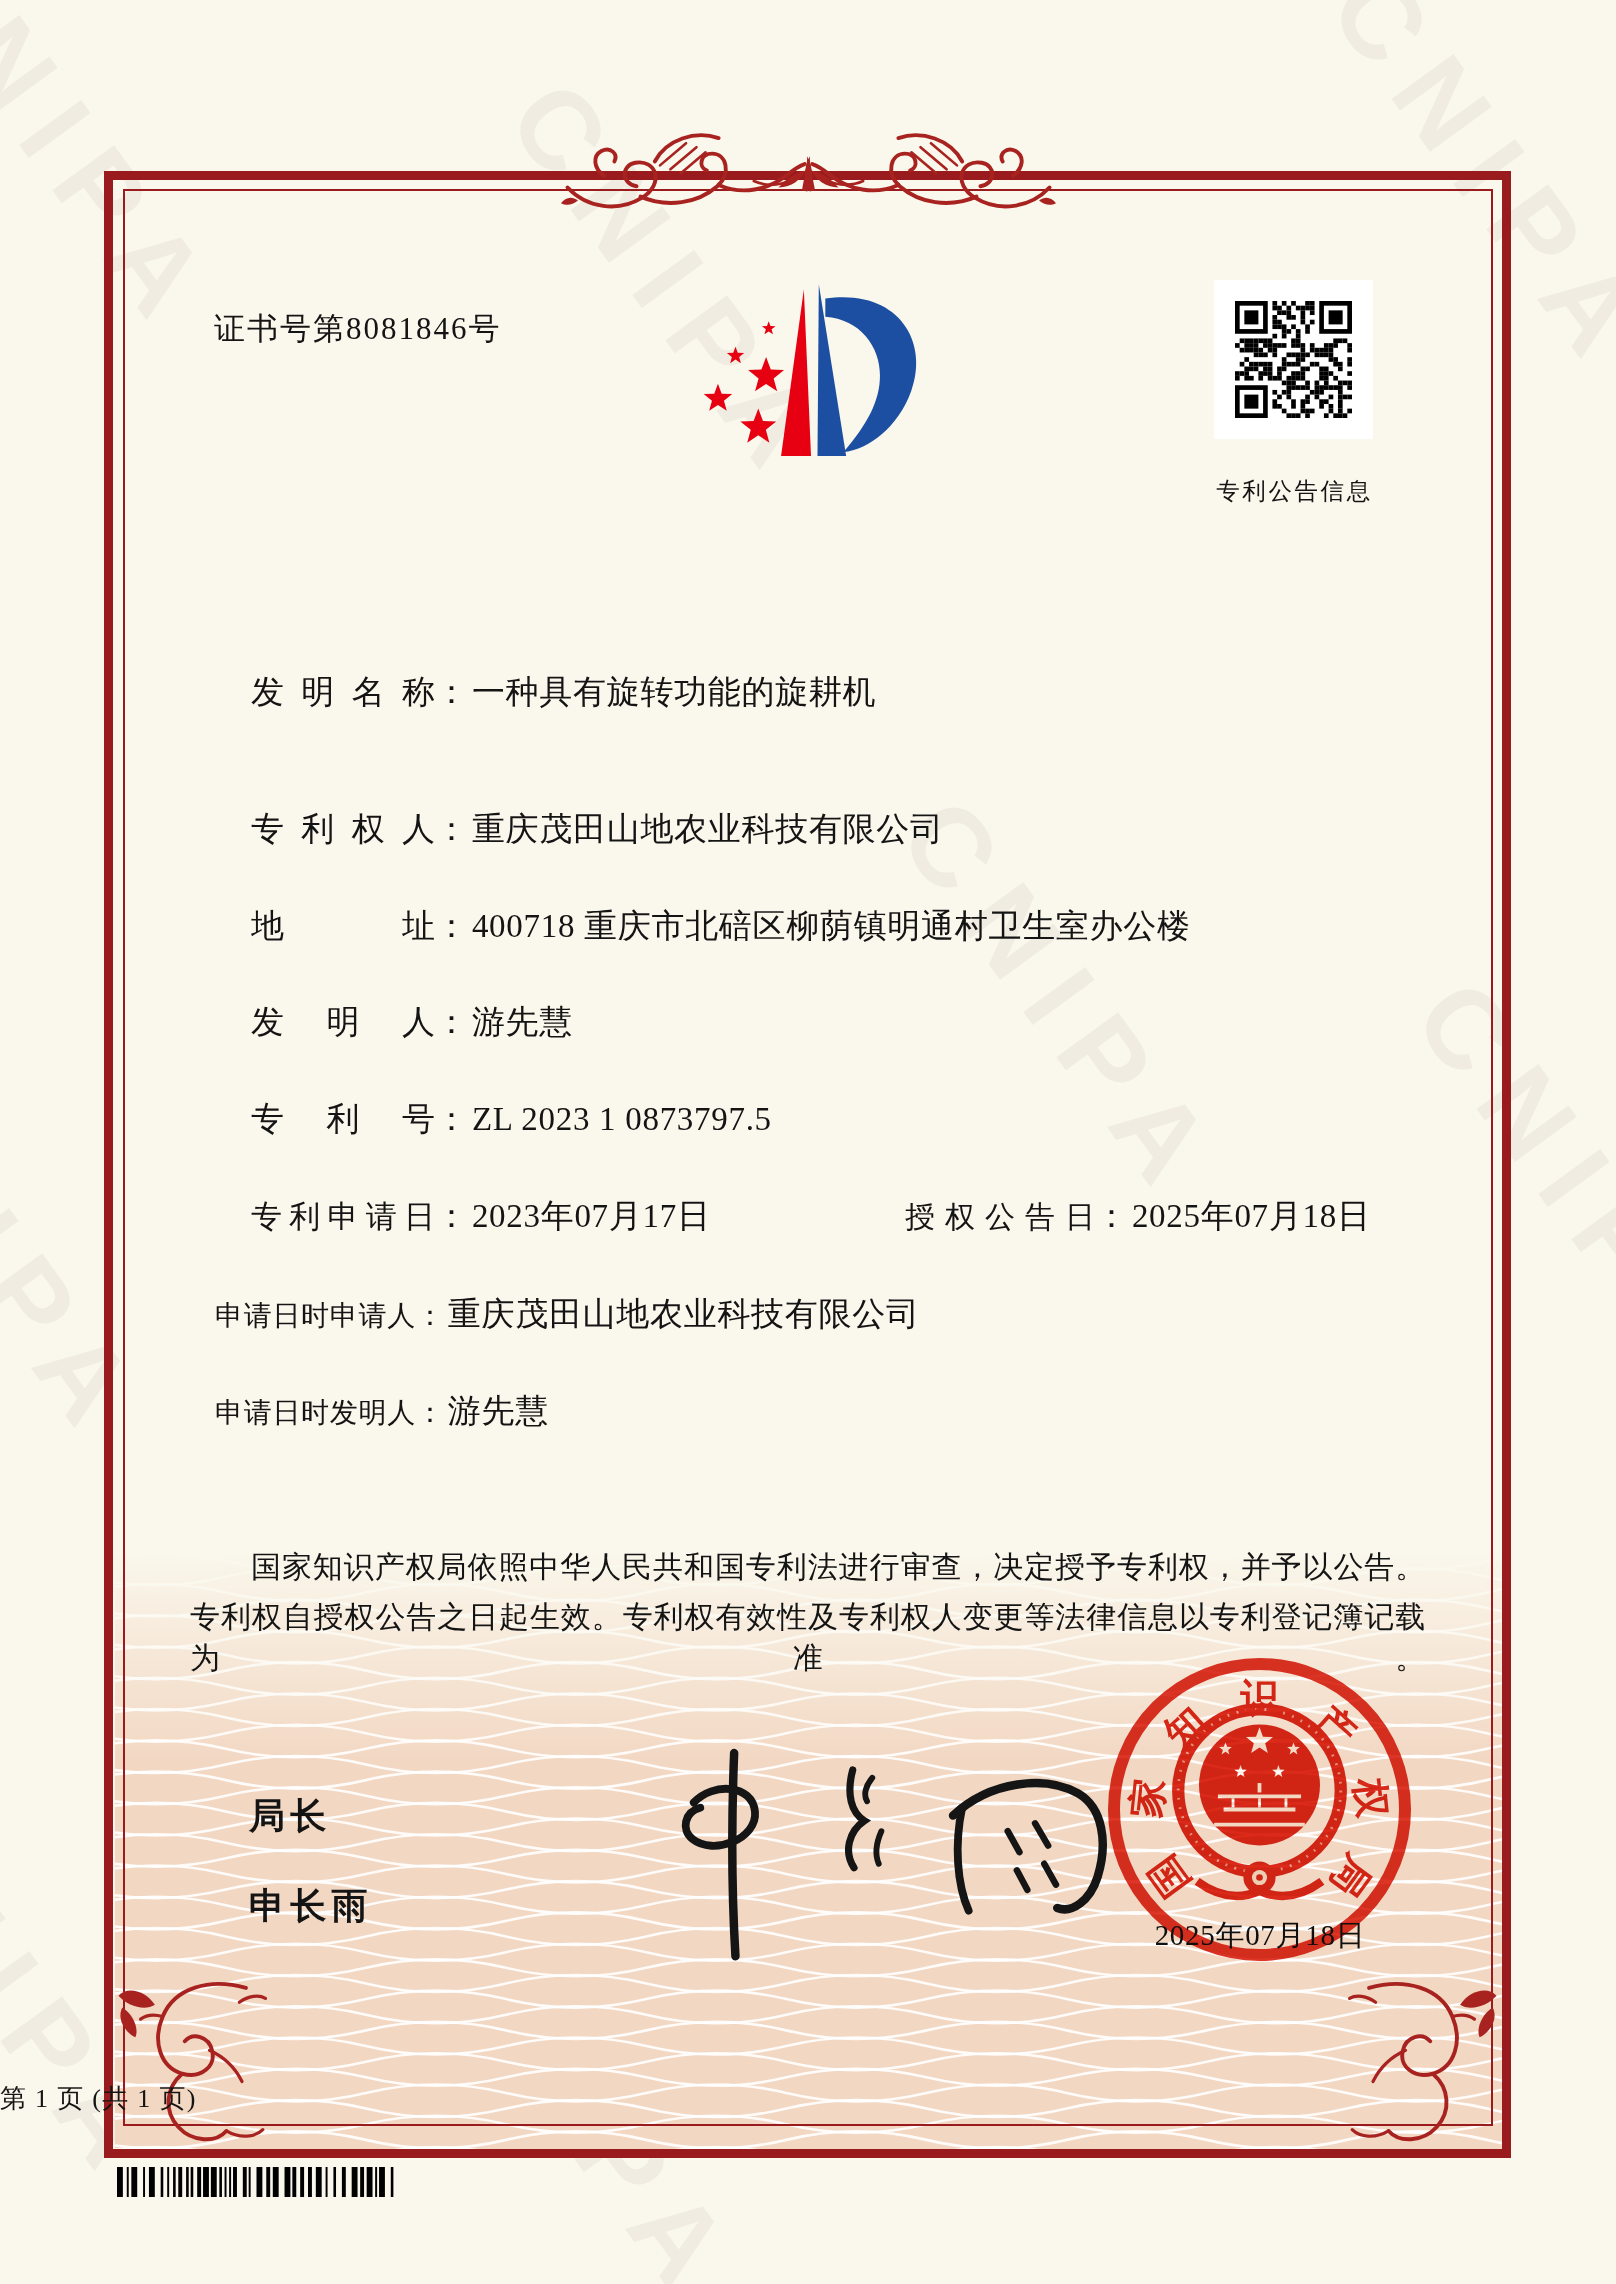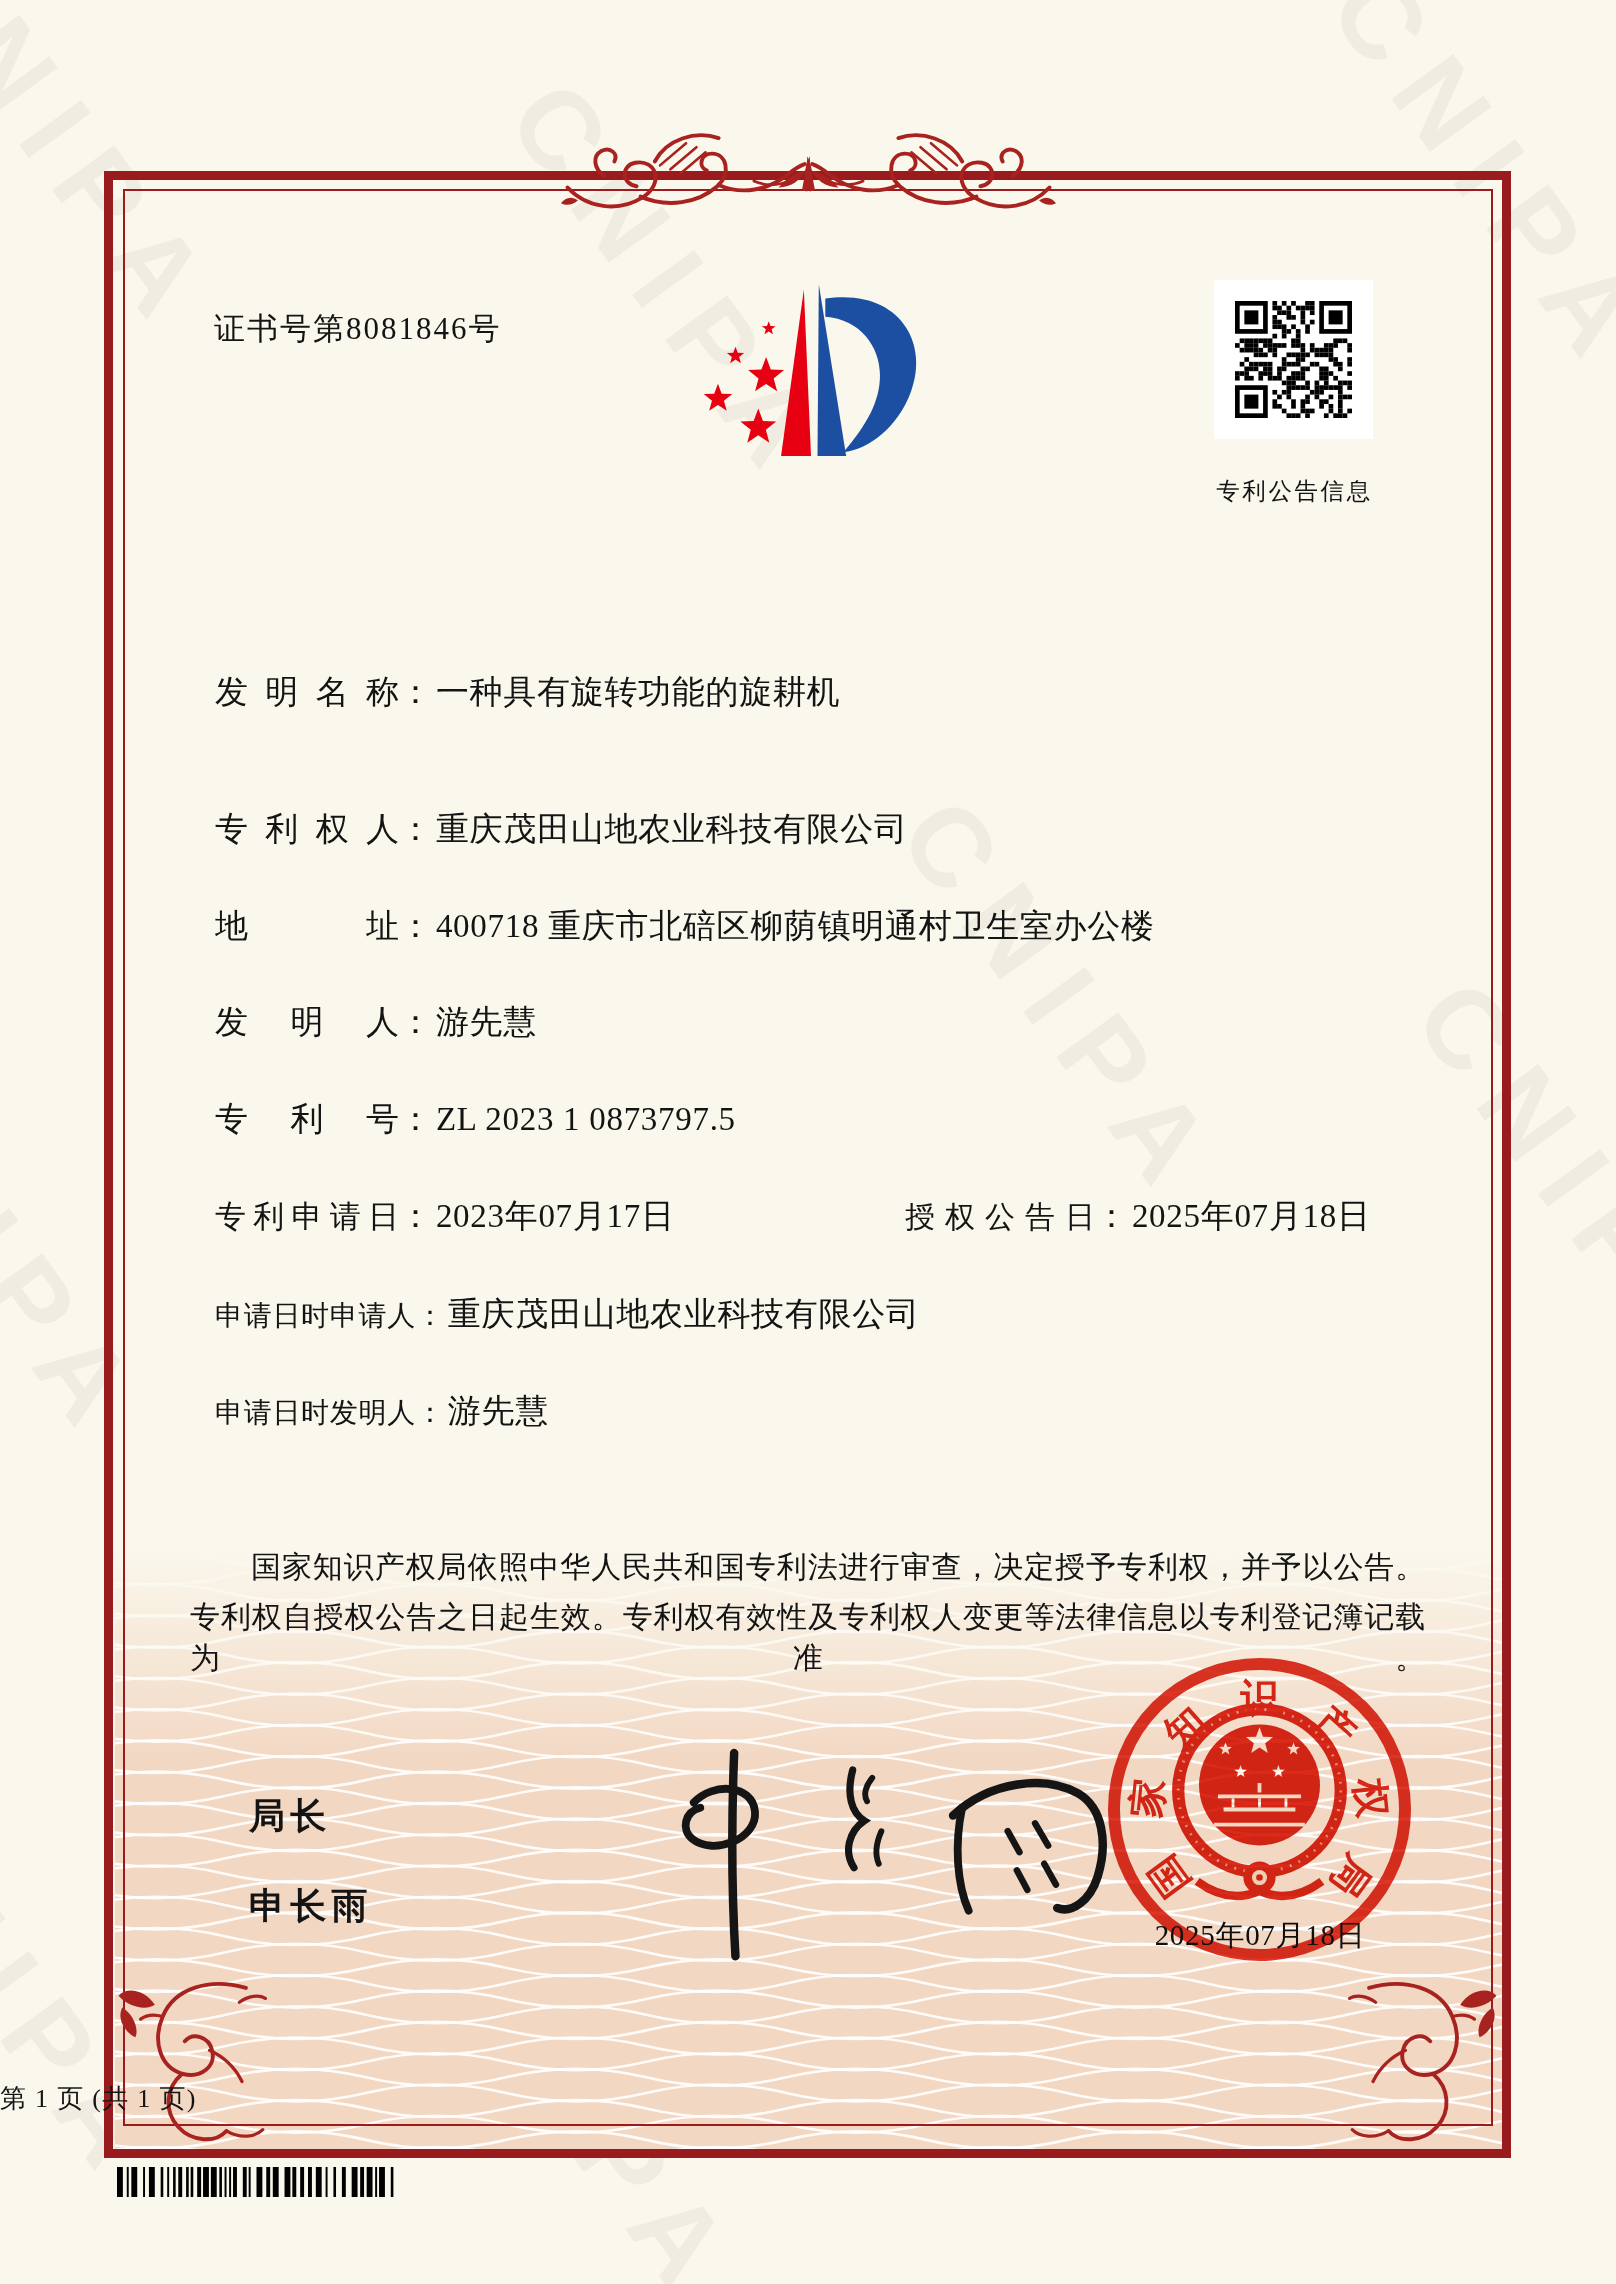--- a/index.html
+++ b/index.html
@@ -26,21 +26,21 @@
   
   #cert-no{left:214px;top:308px;font-size:31px;letter-spacing:2px;z-index:5;}
   #logo{left:683px;top:279px;z-index:5;}
   #qr-box{left:1214px;top:280px;width:159px;height:159px;background:#ffffff;z-index:5;}
   #qr-caption{left:1187px;top:475px;width:215px;text-align:center;font-size:23.5px;letter-spacing:2.6px;z-index:5;}
   #title{left:111px;right:111px;top:477px;text-align:center;font-size:77px;font-weight:bold;
          letter-spacing:27px;text-indent:27px;z-index:5;}
 
   
   .frow{position:absolute;left:215px;font-size:33px;white-space:nowrap;z-index:5;}
-  .flabel{display:inline-block;width:184px;text-align:justify;text-align-last:justify;vertical-align:baseline;}
+  .flabel{display:inline-block;width:184px;text-align:justify;text-align-last:justify;vertical-align:baseline;margin-left:36px;}
   .flabel-wide{font-size:28px;letter-spacing:0.7px;}
   .fcolon{margin:0 3.9px 0 0;}
   .fvalue{letter-spacing:0.7px;}
   .fright{position:absolute;left:690px;top:0;white-space:nowrap;}
   .frlabel{display:inline-block;width:190px;font-size:30px;text-align:justify;text-align-last:justify;}
 
   
   .stline{position:absolute;left:190px;width:1236px;font-size:30px;letter-spacing:0.7px;
           text-align:justify;text-align-last:justify;z-index:5;}
 

